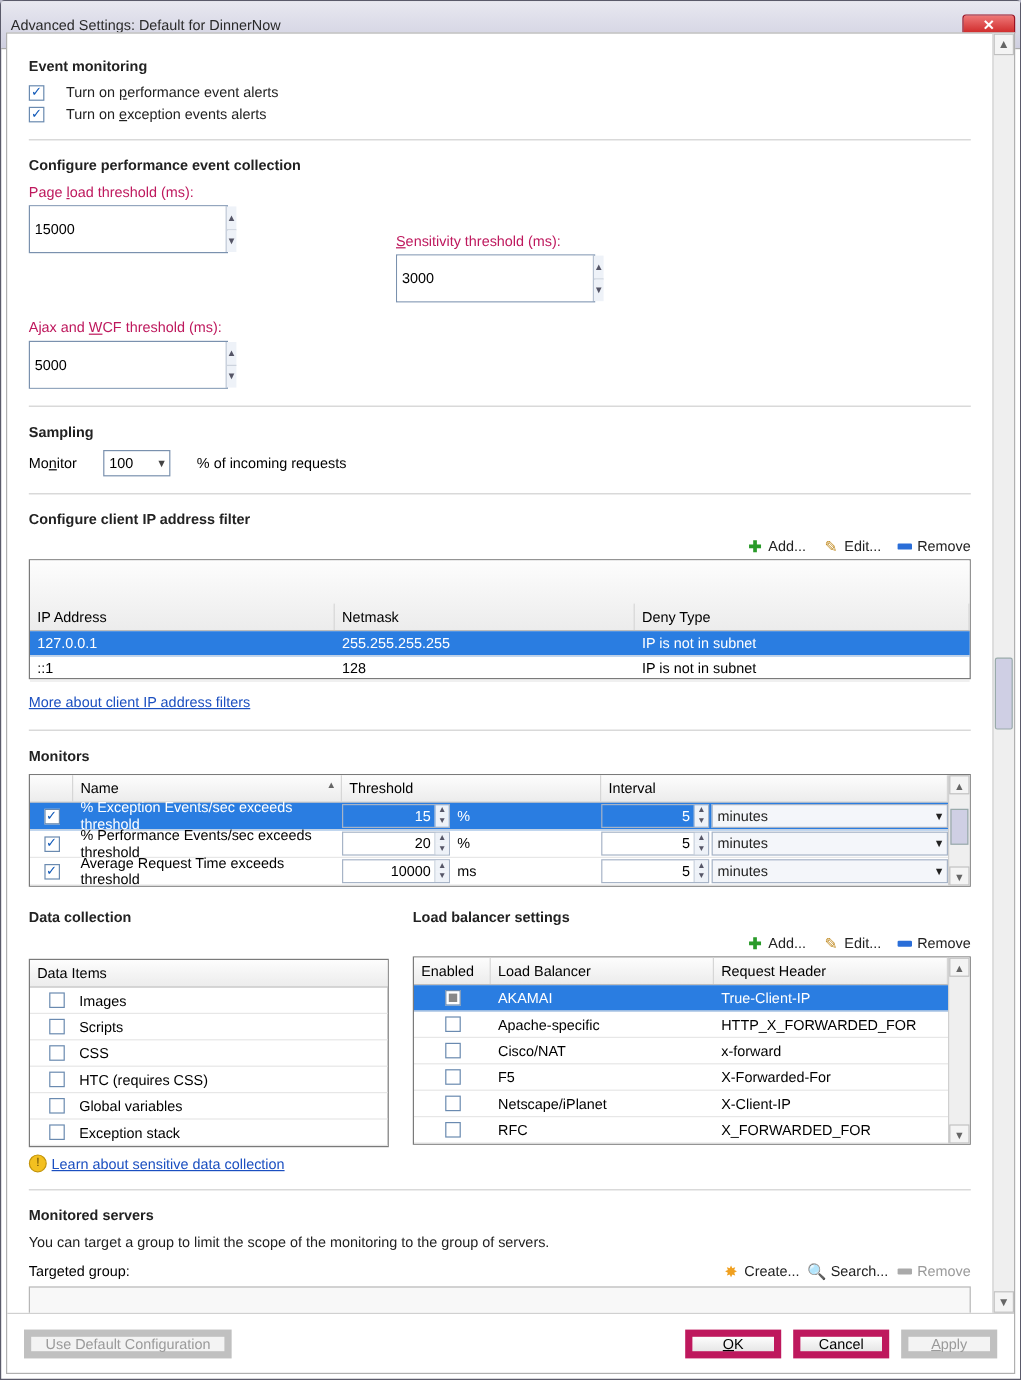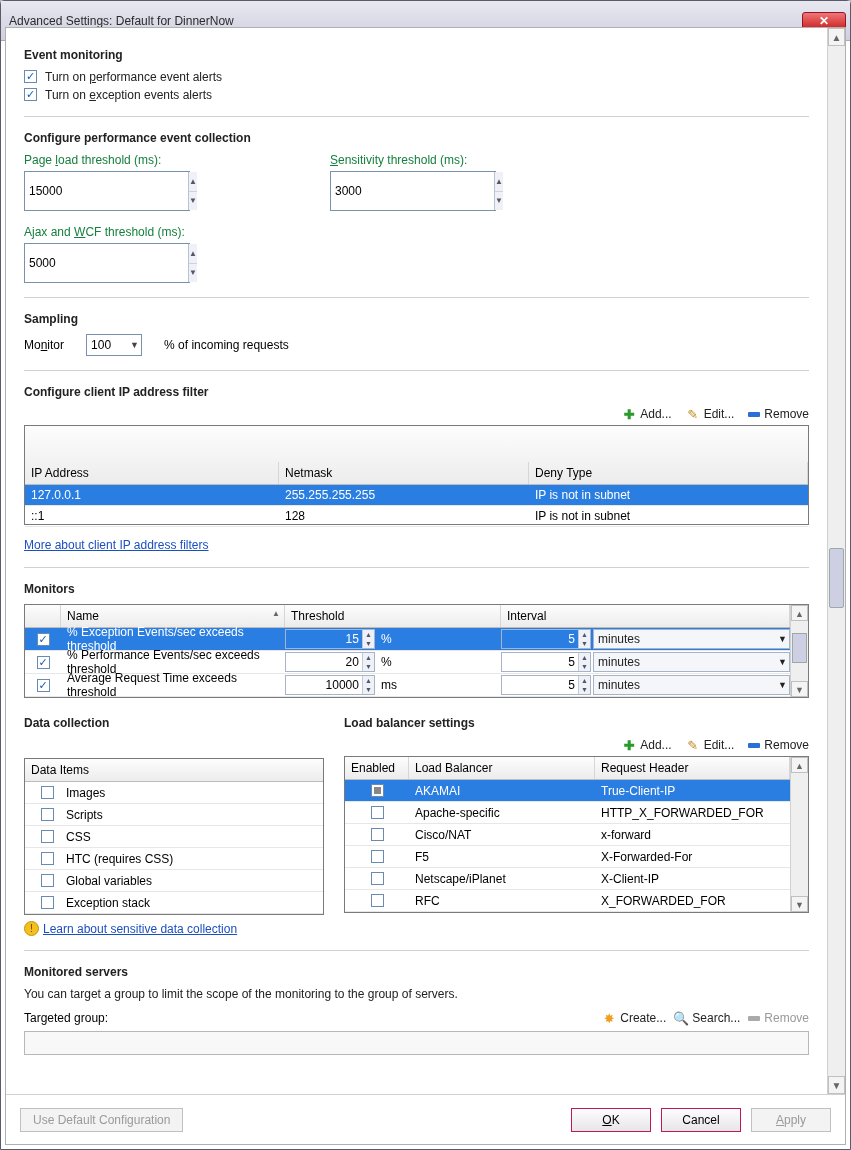--- a/index.html
+++ b/index.html
@@ -44,29 +44,29 @@
     color:#666; font-size:10px;
   }
   .scrollbar .thumb {
     position:absolute; top:520px; left:1px; right:1px; height:60px;
     background:#cfcfe4; border:1px solid #9aa; border-radius:2px;
   }
 
   .section-title { font-size:12px; font-weight:bold; color:#222; margin:2px 0 8px; }
   .section-hr { border:0; border-top:1px solid #d0d0d0; margin:14px 0; }
 
-  .chk-row { display:flex; align-items:flex-start; gap:8px; font-size:12px; color:#222; margin:4px 0;}
+  .chk-row { display:flex; align-items:center; gap:18px; font-size:12px; color:#222; margin:4px 0;}
   .chk {
     width:13px; height:13px; border:1px solid #6a8ab0; background:#fff;
     display:inline-flex; align-items:center; justify-content:center;
   }
   .chk.checked::after{ content:"✓"; color:#1159b8; font-size:11px; line-height:11px; }
   .chk.indeterminate::after{ content:""; width:7px; height:7px; background:#888; }
 
-  .label { font-size:12px; color:#15803d; }
+  .label { font-size:12px; color:#be185d; }
   .u { text-decoration:underline; }
 
   .field-group { display:flex; gap:60px; margin-top:6px; }
   .field { display:flex; flex-direction:column; gap:4px; }
 
   .spinbox {
     width:166px; height:40px; border:1px solid #7a91ae; background:#fff;
     display:flex; align-items:stretch;
   }
   .spinbox input {
@@ -158,21 +158,21 @@
   .mon-servers .row2{ display:flex; align-items:center; font-size:12px; gap:8px;}
   .mon-servers .tg-input{ flex:1; height:24px; border:1px solid #b7b7b7; background:#f8f8f8;}
 
   .footer {
     position:absolute; left:0; right:0; bottom:0; height:50px;
     border-top:1px solid #d0d0d0;
     display:flex; align-items:center; justify-content:space-between; padding:0 14px;
   }
   .btn {
     min-width:80px; height:24px; padding:0 12px;
-    border:1px solid #be185d; background:linear-gradient(#fdfdfd,#e6e6e6);
+    border:6px solid #be185d; background:linear-gradient(#fdfdfd,#e6e6e6);
     font-size:12px; display:flex; align-items:center; justify-content:center; cursor:pointer;
   }
   .btn.disabled{ color:#9a9a9a; border-color:#c0c0c0; background:#f3f3f3;}
   .btn-row{ display:flex; gap:10px; }
 </style>
 </head>
 <body>
 
 <div class="window">
   <div class="titlebar">
@@ -202,21 +202,21 @@
         <div class="field">
           <span class="label">Page <span class="u">l</span>oad threshold (ms):</span>
           <div class="spinbox">
             <input value="15000" style="">
             <div class="spin-btns">
                 <div>▲</div>
                 <div>▼</div>
               </div>
           </div>
         </div>
-        <div class="field" style="margin-left:80px;">
+        <div class="field" style="margin-left:80px;margin-top:41px;">
           <span class="label"><span class="u">S</span>ensitivity threshold (ms):</span>
           <div class="spinbox">
             <input value="3000" style="">
             <div class="spin-btns">
                 <div>▲</div>
                 <div>▼</div>
               </div>
           </div>
         </div>
       </div>

